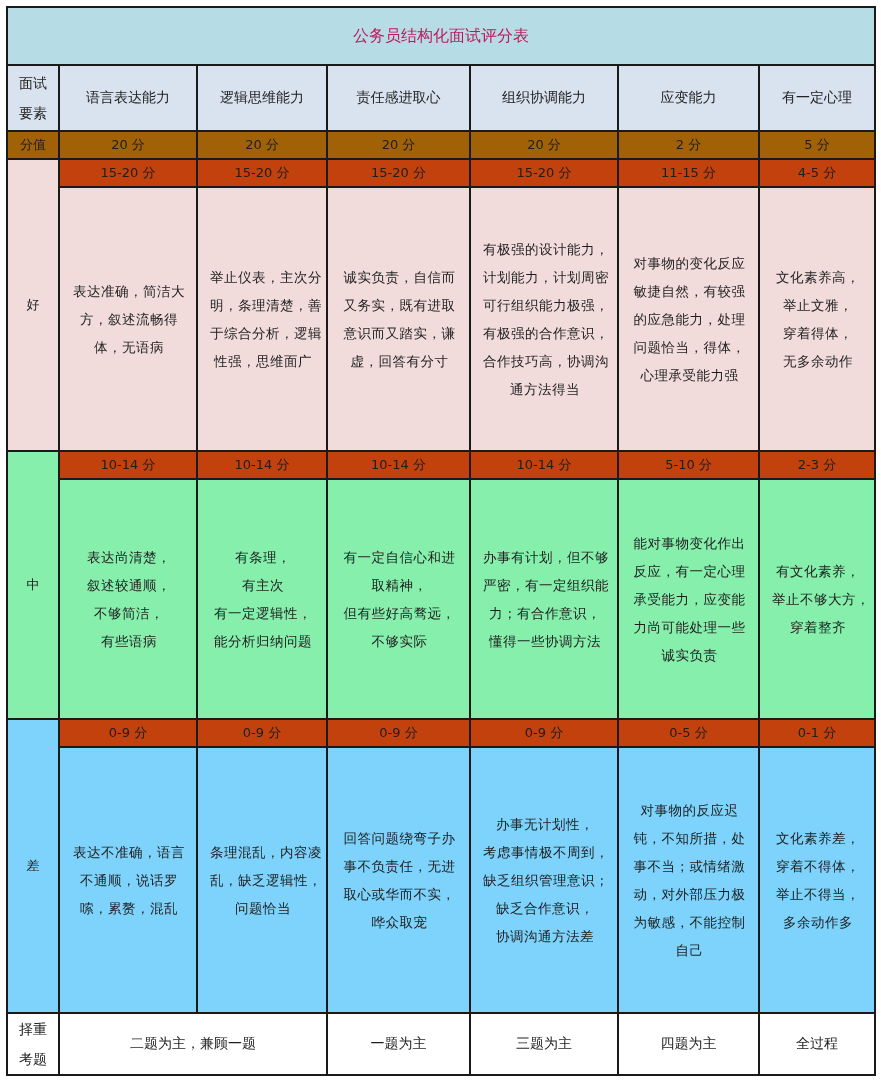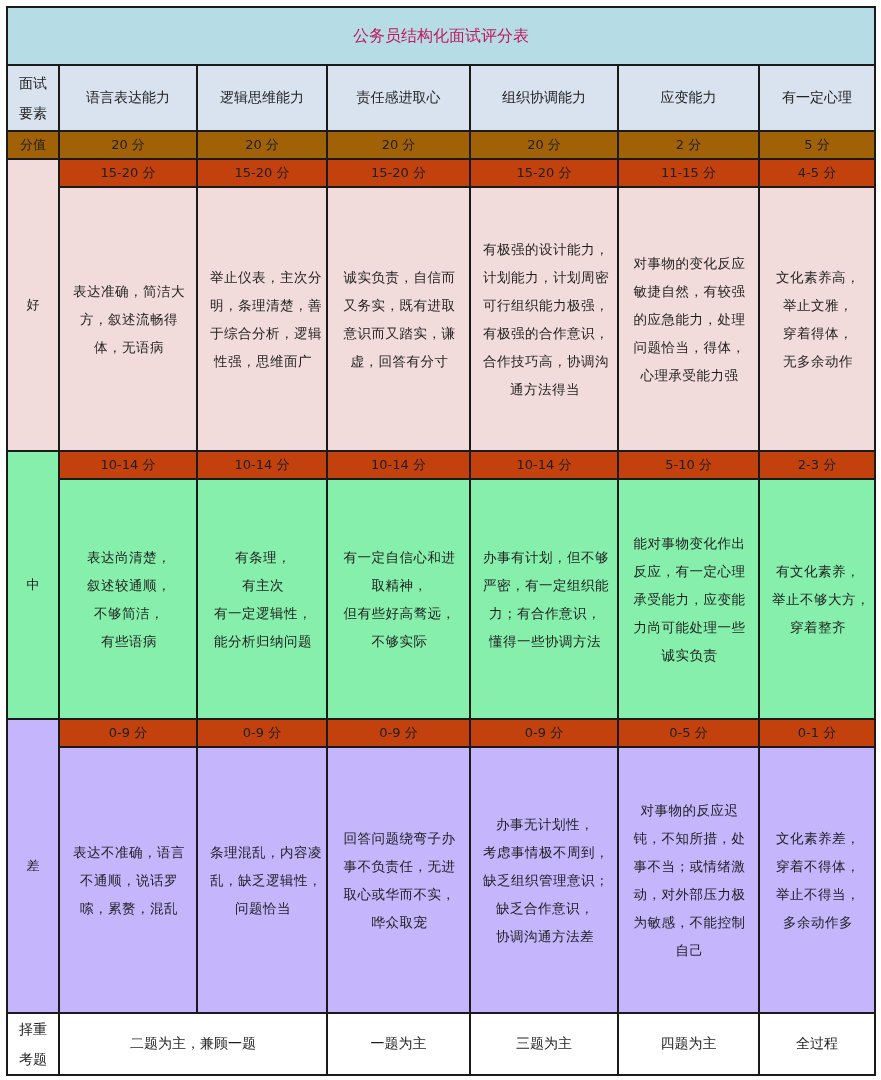--- a/index.html
+++ b/index.html
@@ -19,21 +19,21 @@
   }
   .title-row td { height: 56px; background: #b6dde6; font-size: 16px; color: #be185d; }
   .header-row td { height: 64px; background: #d9e2ef; font-size: 14px; font-weight: bold; color: #222; }
   .header-row td.rowlabel { line-height: 30px; margin-top: 20px; }
   .value-row td { height: 26px; background: #a16207; font-size: 13px; font-weight: bold; }
   .range-row td { height: 26px; background: #c2410c; font-size: 13px; font-weight: bold; }
   .rowlabel { font-size: 14px; font-weight: bold; }
   .desc { text-align: right; font-size: 13.5px; line-height: 28px; padding: 0 10px 0 12px !important; letter-spacing: 0.5px; }
   .good .desc, .good.rowlabel { background: #f2dcdb; }
   .mid .desc, .mid.rowlabel { background: #86efac; }
-  .bad .desc, .bad.rowlabel { background: #c4b5fd; }
+  .bad .desc, .bad.rowlabel { background: #7dd3fc; }
   .good-desc-row td { height: 262px; }
   .mid-desc-row td { height: 238px; }
   .bad-desc-row td { height: 264px; }
   .focus-row td { height: 56px; background: #ffffff; font-size: 14px; }
   .focus-row td.rowlabel { line-height: 30px; }
   .line { display: block; white-space: nowrap; }
 </style>
 </head>
 <body>
 

